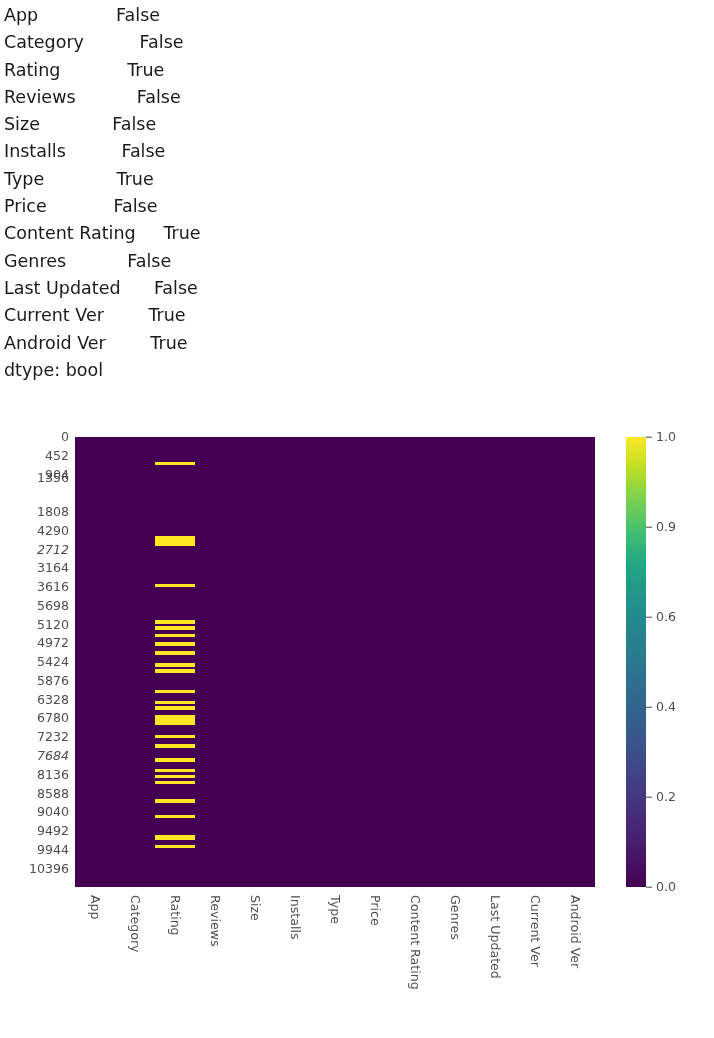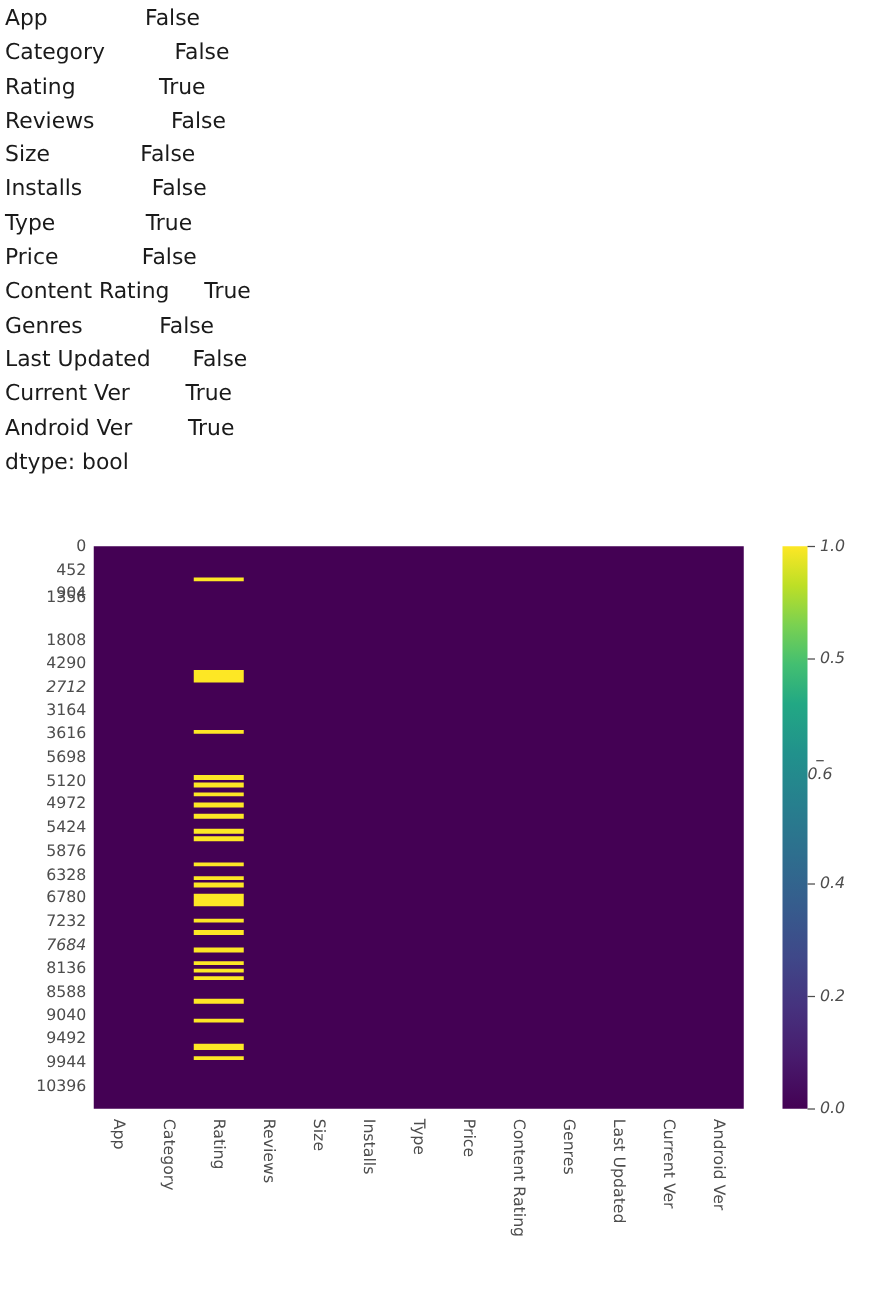--- a/index.html
+++ b/index.html
@@ -156,21 +156,20 @@
     width: 6px;
     height: 1.3px;
     background: #4d4d4d;
   }
   .cb-ticklabel {
     font-size: 12.6px;
     line-height: 12.6px;
     color: #4d4d4d;
     font-family: "DejaVu Sans", sans-serif;
     white-space: nowrap;
-    font-style: italic;
   }
 </style>
 </head>
 <body>
 
 <div id="series-output"><span class="series-row"><span class="series-index">App</span><span>              </span><span class="series-value">False</span></span><span class="series-row"><span class="series-index">Category</span><span>          </span><span class="series-value">False</span></span><span class="series-row"><span class="series-index">Rating</span><span>            </span><span class="series-value">True</span></span><span class="series-row"><span class="series-index">Reviews</span><span>           </span><span class="series-value">False</span></span><span class="series-row"><span class="series-index">Size</span><span>             </span><span class="series-value">False</span></span><span class="series-row"><span class="series-index">Installs</span><span>          </span><span class="series-value">False</span></span><span class="series-row"><span class="series-index">Type</span><span>             </span><span class="series-value">True</span></span><span class="series-row"><span class="series-index">Price</span><span>            </span><span class="series-value">False</span></span><span class="series-row"><span class="series-index">Content Rating</span><span>     </span><span class="series-value">True</span></span><span class="series-row"><span class="series-index">Genres</span><span>           </span><span class="series-value">False</span></span><span class="series-row"><span class="series-index">Last Updated</span><span>      </span><span class="series-value">False</span></span><span class="series-row"><span class="series-index">Current Ver</span><span>        </span><span class="series-value">True</span></span><span class="series-row"><span class="series-index">Android Ver</span><span>        </span><span class="series-value">True</span></span><span class="series-dtype">dtype: bool</span></div>
 
 <div id="figure">
 
   <div id="y-ticklabels">
@@ -264,27 +263,27 @@
         <span class="cb-ticklabel">0.0</span>
       </div>
       <div class="cb-tick" style="top: 360px;">
         <span class="cb-tickmark"></span>
         <span class="cb-ticklabel">0.2</span>
       </div>
       <div class="cb-tick" style="top: 270px;">
         <span class="cb-tickmark"></span>
         <span class="cb-ticklabel">0.4</span>
       </div>
-      <div class="cb-tick" style="top: 180px; flex-direction: column;">
+      <div class="cb-tick" style="top: 180px;">
         <span class="cb-tickmark"></span>
         <span class="cb-ticklabel">0.6</span>
       </div>
       <div class="cb-tick" style="top: 90px;">
         <span class="cb-tickmark"></span>
-        <span class="cb-ticklabel">0.5</span>
+        <span class="cb-ticklabel">0.9</span>
       </div>
       <div class="cb-tick" style="top: 0px;">
         <span class="cb-tickmark"></span>
         <span class="cb-ticklabel">1.0</span>
       </div>
     </div>
 
 </div>
 
 </body></html>

